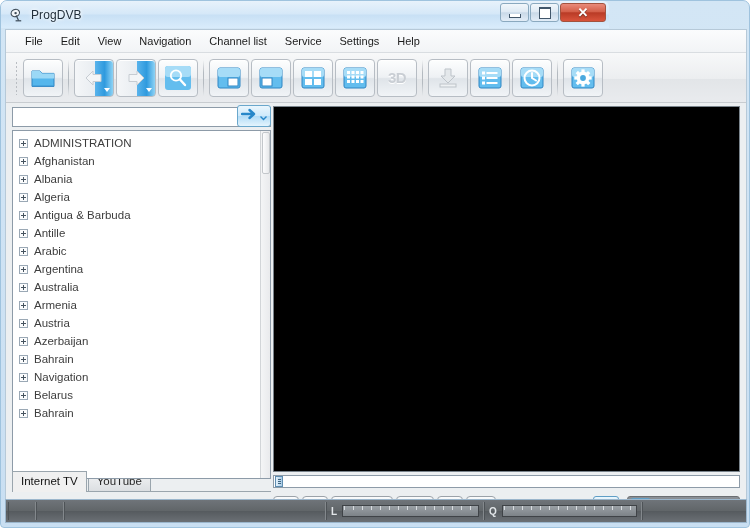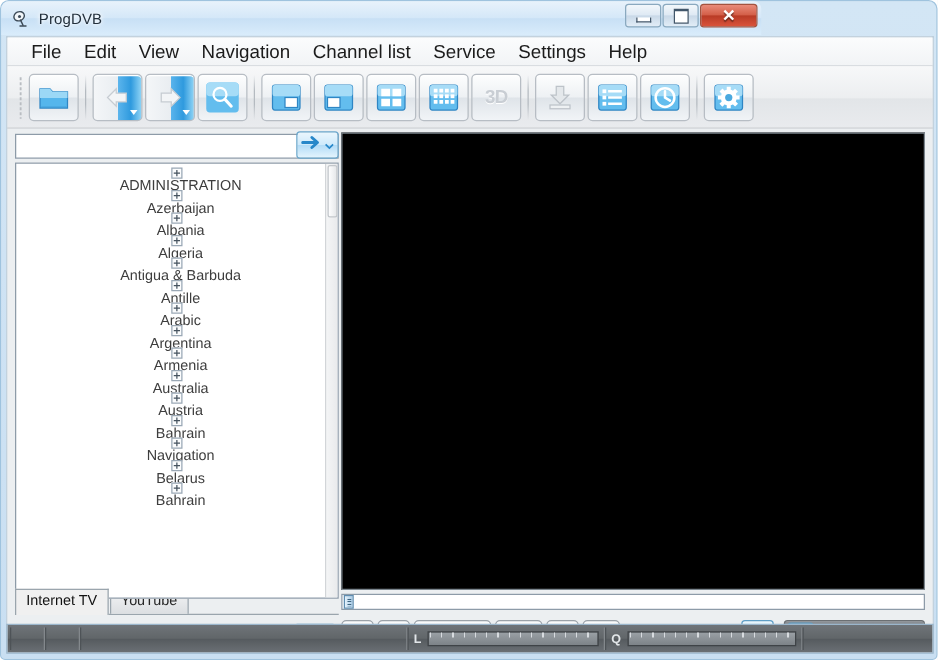--- a/index.html
+++ b/index.html
@@ -71,21 +71,21 @@
   }
 
   
   #menubar {
     height: 23px; flex: none;
     background: linear-gradient(to bottom, #fbfcfd 0%, #f2f4f6 100%);
     border-bottom: 1px solid #d9dde1;
     display: flex; align-items: center; padding-left: 10px;
   }
   .menu-item {
-    font-size: 15px; color: #1b1b1b; padding: 3px 9px; cursor: default;
+    font-size: 11px; color: #1b1b1b; padding: 3px 9px; cursor: default;
     white-space: nowrap;
   }
 
   
   #toolbar {
     height: 50px; flex: none;
     background: linear-gradient(to bottom, #f7f8f9 0%, #eceef0 52%, #e2e5e8 53%, #e9ebee 100%);
     border-bottom: 1px solid #c8ccd0;
     display: flex; align-items: center; padding: 0 4px;
   }
@@ -154,21 +154,21 @@
   }
   #tree {
     flex: 1; min-height: 0;
     background: #fff; border: 1px solid #8d9ba8;
     position: relative; overflow: hidden;
   }
   #tree-inner { padding: 3px 0 0 2px; }
   .tree-row {
     height: 18px; display: flex; align-items: center;
     font-size: 11.5px; color: #3d3d3d; padding-left: 4px;
-    cursor: default; white-space: nowrap; flex-direction: column;
+    cursor: default; white-space: nowrap;
   }
   .expander {
     width: 9px; height: 9px; flex: none; margin-right: 6px;
     border: 1px solid #9aa8b5; background: #fbfcfd;
     position: relative;
   }
   .expander::before {
     content: ""; position: absolute; left: 1px; top: 3px;
     width: 5px; height: 1px; background: #46535f;
   }
@@ -551,57 +551,61 @@
         </div>
 
         <div id="tree">
           <div id="tree-inner">
             <div class="tree-row">
                 <span class="expander"></span>
                 <span>ADMINISTRATION</span>
               </div>
             <div class="tree-row">
                 <span class="expander"></span>
+                <span>Afghanistan</span>
+              </div>
+            <div class="tree-row">
+                <span class="expander"></span>
+                <span>Albania</span>
+              </div>
+            <div class="tree-row">
+                <span class="expander"></span>
+                <span>Algeria</span>
+              </div>
+            <div class="tree-row">
+                <span class="expander"></span>
+                <span>Antigua &amp; Barbuda</span>
+              </div>
+            <div class="tree-row">
+                <span class="expander"></span>
+                <span>Antille</span>
+              </div>
+            <div class="tree-row">
+                <span class="expander"></span>
+                <span>Arabic</span>
+              </div>
+            <div class="tree-row">
+                <span class="expander"></span>
+                <span>Argentina</span>
+              </div>
+            <div class="tree-row">
+                <span class="expander"></span>
+                <span>Australia</span>
+              </div>
+            <div class="tree-row">
+                <span class="expander"></span>
+                <span>Armenia</span>
+              </div>
+            <div class="tree-row">
+                <span class="expander"></span>
+                <span>Austria</span>
+              </div>
+            <div class="tree-row">
+                <span class="expander"></span>
                 <span>Azerbaijan</span>
-              </div>
-            <div class="tree-row">
-                <span class="expander"></span>
-                <span>Albania</span>
-              </div>
-            <div class="tree-row">
-                <span class="expander"></span>
-                <span>Algeria</span>
-              </div>
-            <div class="tree-row">
-                <span class="expander"></span>
-                <span>Antigua &amp; Barbuda</span>
-              </div>
-            <div class="tree-row">
-                <span class="expander"></span>
-                <span>Antille</span>
-              </div>
-            <div class="tree-row">
-                <span class="expander"></span>
-                <span>Arabic</span>
-              </div>
-            <div class="tree-row">
-                <span class="expander"></span>
-                <span>Argentina</span>
-              </div>
-            <div class="tree-row">
-                <span class="expander"></span>
-                <span>Armenia</span>
-              </div>
-            <div class="tree-row">
-                <span class="expander"></span>
-                <span>Australia</span>
-              </div>
-            <div class="tree-row">
-                <span class="expander"></span>
-                <span>Austria</span>
               </div>
             <div class="tree-row">
                 <span class="expander"></span>
                 <span>Bahrain</span>
               </div>
             <div class="tree-row">
                 <span class="expander"></span>
                 <span>Navigation</span>
               </div>
             <div class="tree-row">

